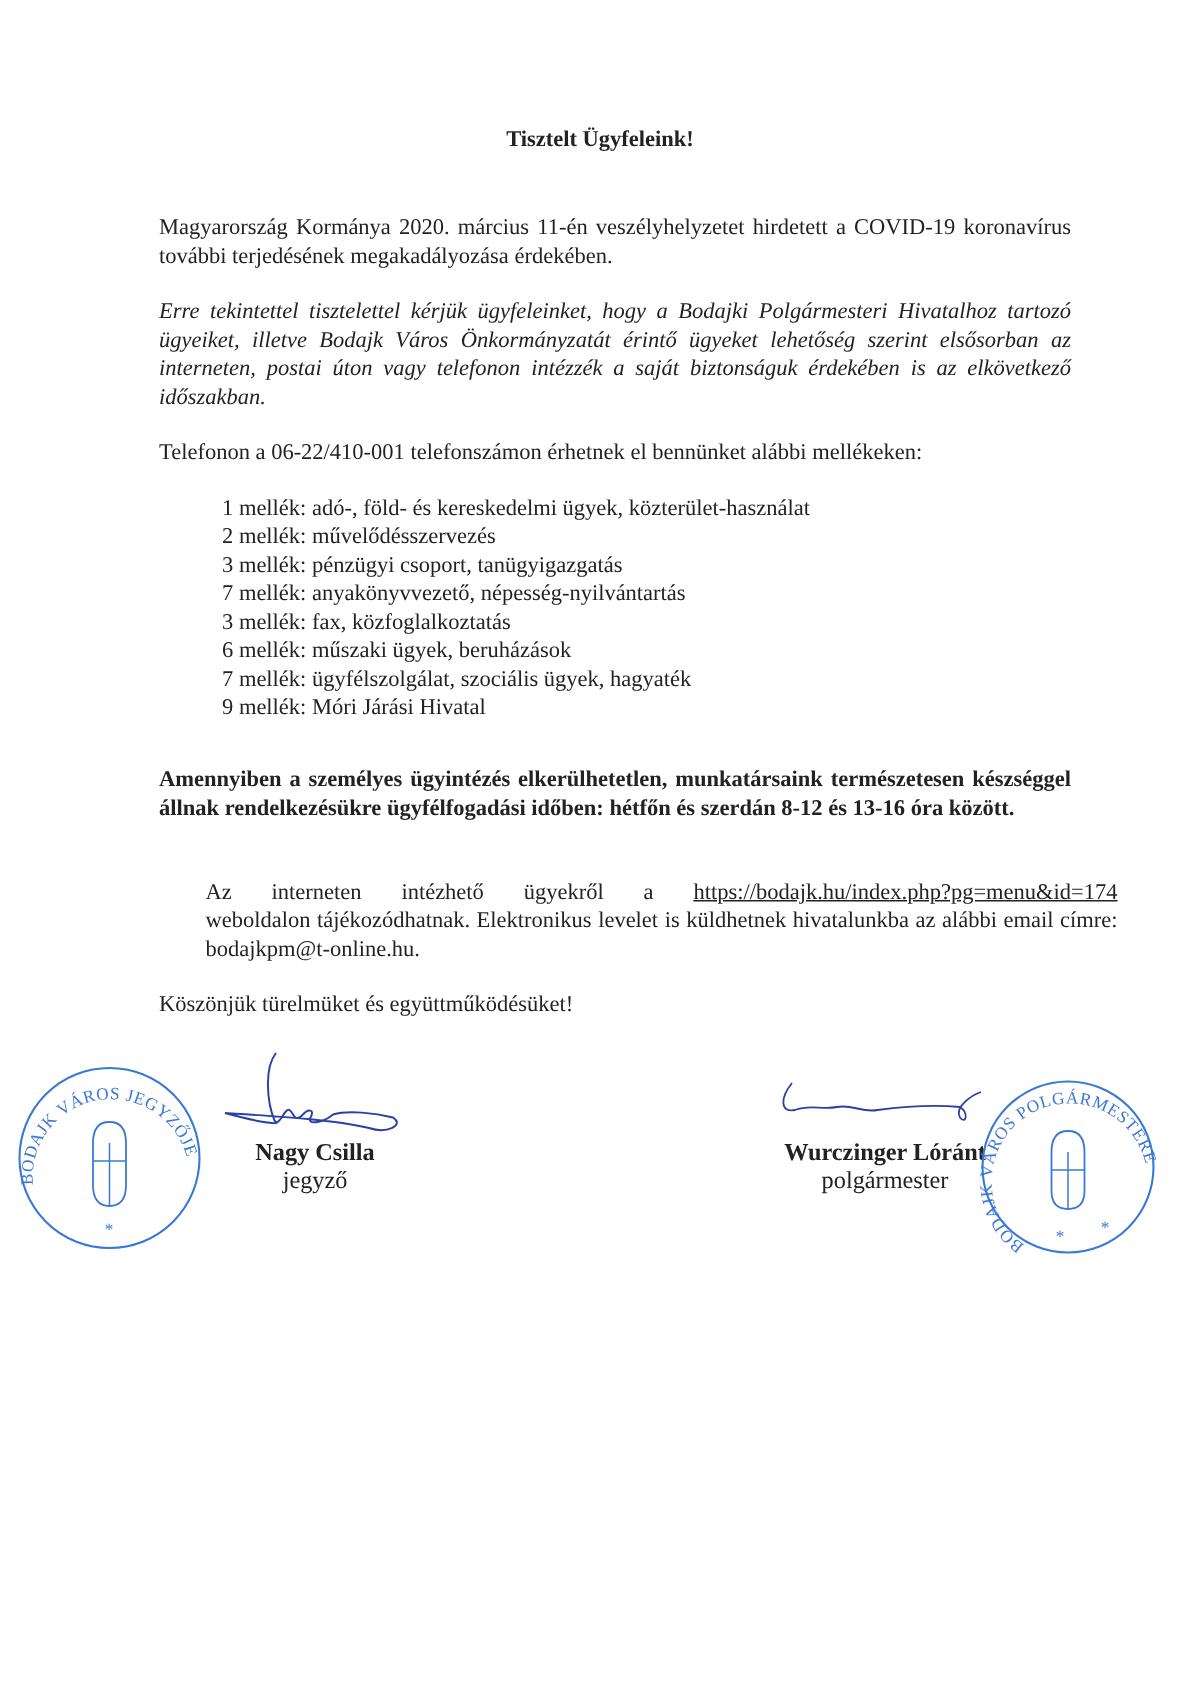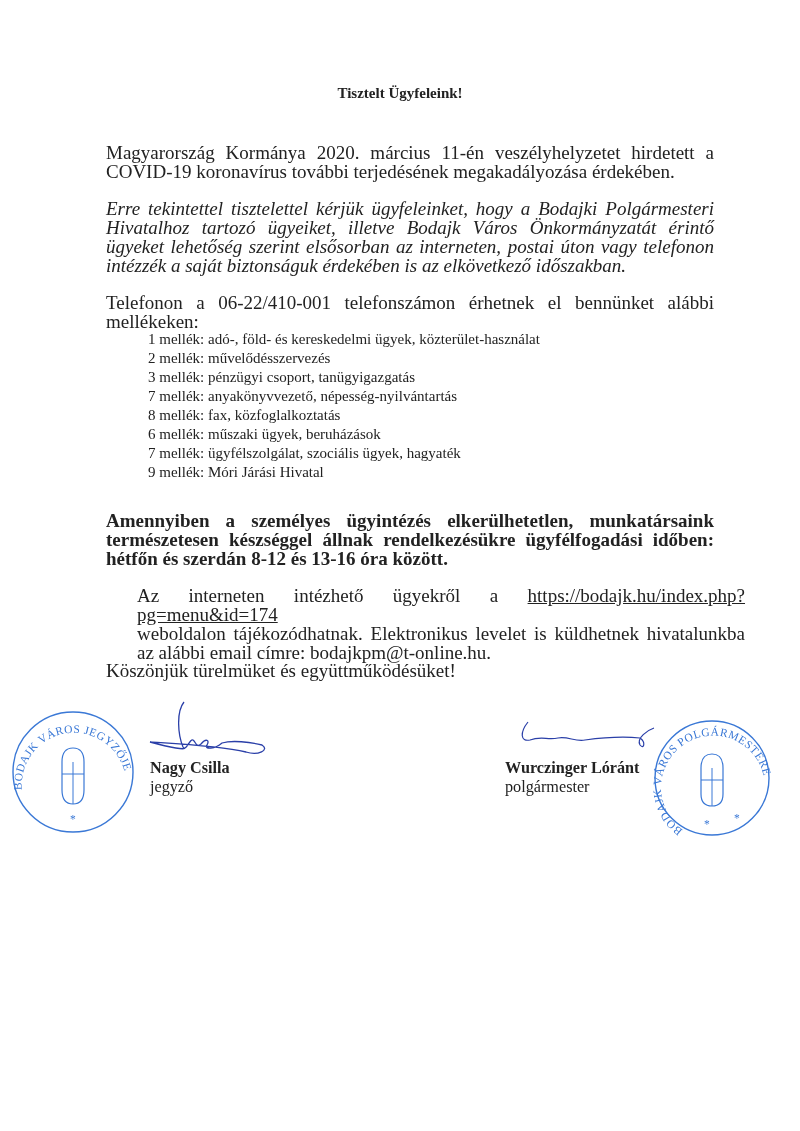--- a/index.html
+++ b/index.html
@@ -1,33 +1,33 @@
 <!DOCTYPE html>
 <html><head>
 <meta charset="utf-8">
 <style>
   html, body { margin: 0; padding: 0; background: #ffffff; }
   body { width: 800px; height: 1131px; position: relative; overflow: hidden;
          font-family: "Liberation Serif", serif; color: #222222; }
   .page { position: absolute; left: 0; top: 0; width: 800px; height: 1131px; }
   .title { position: absolute; top: 85px; left: 0; width: 800px; text-align: center;
            font-weight: bold; font-size: 15px; }
-  .para { position: absolute; left: 106px; width: 608px; font-size: 19px;
+  .para { position: absolute; left: 106px; width: 608px; font-size: 15px;
           line-height: 19px; text-align: justify; margin: 0; }
   .p1 { top: 143px; }
   .p2 { top: 199px; font-style: italic; }
   .p3 { top: 293px; }
   .ext-list { position: absolute; left: 148px; top: 330px; margin: 0; padding: 0;
               list-style: none; font-size: 15px; line-height: 19px; }
   .p4 { top: 511px; font-weight: bold; }
   .p5 { top: 586px; margin-left: 31px; }
   .p6 { top: 661px; text-align: left; }
   .link { color: #222222; text-decoration: underline; }
   .jline { text-align-last: justify; display: block; }
-  .signer { position: absolute; text-align: left; font-size: 16.2px; line-height: 19px; }
+  .signer { position: absolute; text-align: center; font-size: 16.2px; line-height: 19px; }
   .signer .name { font-weight: bold; display: block; }
   .signer-left { left: 150px; top: 759px; width: 120px; }
   .signer-right { left: 505px; top: 759px; width: 170px; }
   svg.overlay { position: absolute; left: 0; top: 0; }
   .stamp-text { font-family: "Liberation Serif", serif; font-size: 11.5px; fill: #3a78d6; letter-spacing: 0.5px; }
 </style>
 </head>
 <body>
 
 <div class="page">
@@ -36,21 +36,21 @@
 
   <p class="para p1">Magyarország Kormánya 2020. március 11-én veszélyhelyzetet hirdetett a COVID-19 koronavírus további terjedésének megakadályozása érdekében.</p>
   <p class="para p2">Erre tekintettel tisztelettel kérjük ügyfeleinket, hogy a Bodajki Polgármesteri Hivatalhoz tartozó ügyeiket, illetve Bodajk Város Önkormányzatát érintő ügyeket lehetőség szerint elsősorban az interneten, postai úton vagy telefonon intézzék a saját biztonságuk érdekében is az elkövetkező időszakban.</p>
   <p class="para p3">Telefonon a 06-22/410-001 telefonszámon érhetnek el bennünket alábbi mellékeken:</p>
 
   <ul class="ext-list">
     <li>1 mellék: adó-, föld- és kereskedelmi ügyek, közterület-használat</li>
     <li>2 mellék: művelődésszervezés</li>
     <li>3 mellék: pénzügyi csoport, tanügyigazgatás</li>
     <li>7 mellék: anyakönyvvezető, népesség-nyilvántartás</li>
-    <li>8 mellék: fax, közfoglalkoztatás</li>
+    <li>3 mellék: fax, közfoglalkoztatás</li>
     <li>6 mellék: műszaki ügyek, beruházások</li>
     <li>7 mellék: ügyfélszolgálat, szociális ügyek, hagyaték</li>
     <li>9 mellék: Móri Járási Hivatal</li>
   </ul>
 
   <p class="para p4">Amennyiben a személyes ügyintézés elkerülhetetlen, munkatársaink természetesen készséggel állnak rendelkezésükre ügyfélfogadási időben: hétfőn és szerdán 8-12 és 13-16 óra között.</p>
 
   <p class="para p5">
     <span class="jline"><span>Az interneten intézhető ügyekről a</span> <a class="link">https://bodajk.hu/index.php?pg=menu&amp;id=174</a></span><span>weboldalon tájékozódhatnak. Elektronikus levelet is küldhetnek hivatalunkba az alábbi email címre: bodajkpm@t-online.hu.</span>
   </p>

